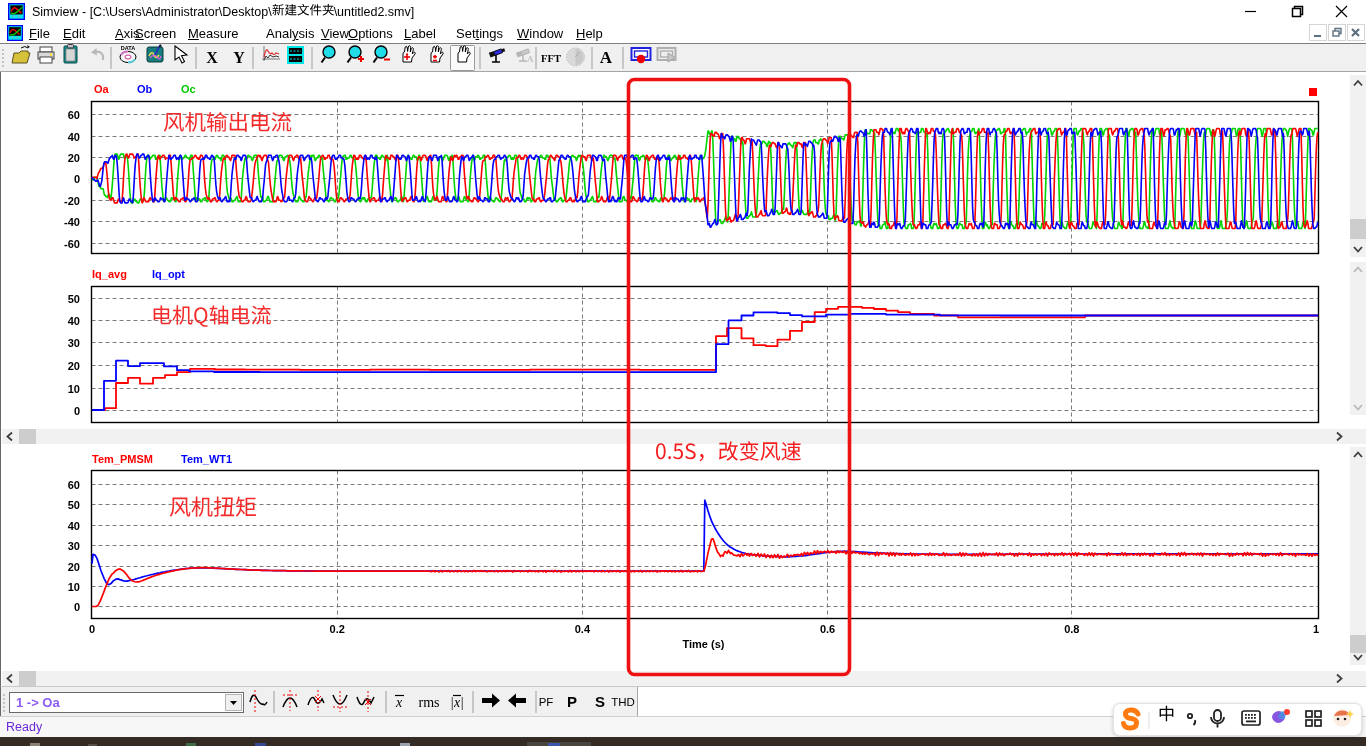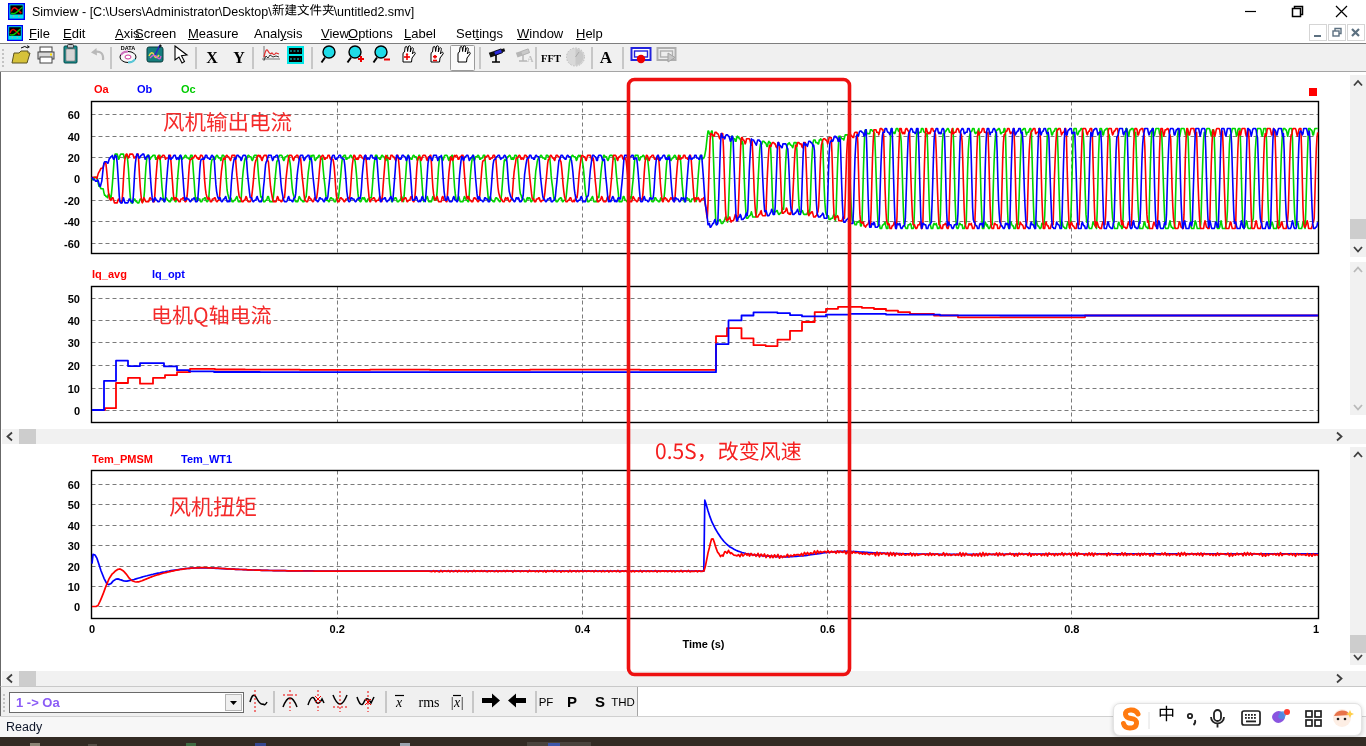--- a/index.html
+++ b/index.html
@@ -12,21 +12,21 @@
 .mi { position:absolute; top:3px; font-size:13px; color:#000; }
 .mdibtn { position:absolute; top:1px; width:18px; height:17px; border:1px solid #d5d5d5; background:#fff; }
 .toolbar { position:absolute; left:0; top:44px; width:1366px; height:28px; background:#f0f0f0; border-bottom:1px solid #a5a5a5; }
 .mainarea { position:absolute; left:0; top:72px; width:1366px; height:614px; background:#fff; border-left:1.5px solid #686868; }
 .btoolbar { position:absolute; left:0; top:686px; width:1366px; height:30px; background:#fff; border-top:1px solid #c9c9c9; border-left:1.5px solid #686868; }
 .btool-gray { position:absolute; left:0; top:0; width:637px; height:30px; background:#f0f0f0; border-right:1px solid #a5a5a5; }
 .combo { position:absolute; left:8px; top:5px; width:235px; height:21px; background:#fff; border:1px solid #6a6a6a; }
 .combo-tx { position:absolute; left:6px; top:2px; font-size:13px; font-weight:700; color:#8b5cf6; }
 .combo-btn { position:absolute; right:1px; top:1px; width:17px; height:17px; background:#f0f0f0; border:1px solid #b5b5b5; }
 .statusbar { position:absolute; left:0; top:716px; width:1366px; height:21px; background:#f7f7f7; border-top:1px solid #d0d0d0; }
-.ready { position:absolute; left:6px; top:3px; font-size:12.5px; color:#0f172a; }
+.ready { position:absolute; left:6px; top:3px; font-size:12.5px; color:#6d28d9; }
 .taskbar { position:absolute; left:0; top:737px; width:1366px; height:9px; background:#332b24; }
 .sogou { position:absolute; left:1113px; top:703px; width:249px; height:33px; background:#fff; border:1px solid #e3e3e3; border-radius:7px; box-shadow:0 1px 4px rgba(0,0,0,0.18); }
 svg.overlay { position:absolute; left:0; top:0; pointer-events:none; }
 </style></head><body>
 <div class="titlebar">
   <div class="title-ic"><svg width="17" height="17" viewBox="0 0 16 16">
         <rect x="0.5" y="0.5" width="15" height="15" fill="#00e5ee" stroke="#0000ee" stroke-width="1.6"></rect>
         <rect x="2.2" y="2.2" width="11.6" height="8.6" fill="#000"></rect>
         <path d="M3 8 Q5 3 7.5 5 T12.5 9.5" fill="none" stroke="#e00" stroke-width="1.5"></path>
         <path d="M3 9.5 Q6 11 9 8 T13.5 4" fill="none" stroke="#0c0" stroke-width="1.3"></path>
@@ -56,21 +56,21 @@
         <rect x="2.2" y="2.2" width="11.6" height="8.6" fill="#000"></rect>
         <path d="M3 8 Q5 3 7.5 5 T12.5 9.5" fill="none" stroke="#e00" stroke-width="1.5"></path>
         <path d="M3 9.5 Q6 11 9 8 T13.5 4" fill="none" stroke="#0c0" stroke-width="1.3"></path>
         <path d="M4.5 12.5 l1.6 0 M5.3 11.7 l0 1.6 M9.5 12.5 l1.6 0 M10.3 11.7 l0 1.6" stroke="#9aa" stroke-width="1.2"></path>
       </svg></div>
   <span class="mi" style="left:29px"><u>F</u>ile</span>
     <span class="mi" style="left:63px"><u>E</u>dit</span>
     <span class="mi" style="left:115px"><u>A</u>xis</span>
     <span class="mi" style="left:135px"><u>S</u>creen</span>
     <span class="mi" style="left:188px"><u>M</u>easure</span>
-    <span class="mi" style="left:254px">Anal<u>y</u>sis</span>
+    <span class="mi" style="left:266px">Anal<u>y</u>sis</span>
     <span class="mi" style="left:321px"><u>V</u>iew</span>
     <span class="mi" style="left:348px"><u>O</u>ptions</span>
     <span class="mi" style="left:404px"><u>L</u>abel</span>
     <span class="mi" style="left:456px">Set<u>t</u>ings</span>
     <span class="mi" style="left:517px"><u>W</u>indow</span>
     <span class="mi" style="left:576px"><u>H</u>elp</span>
   <div class="mdibtn" style="left:1309px"><svg width="16" height="15">
         <line x1="4" y1="11" x2="11" y2="11" stroke="#5c7080" stroke-width="2"></line>
       </svg></div>
   <div class="mdibtn" style="left:1328px"><svg width="16" height="15">

